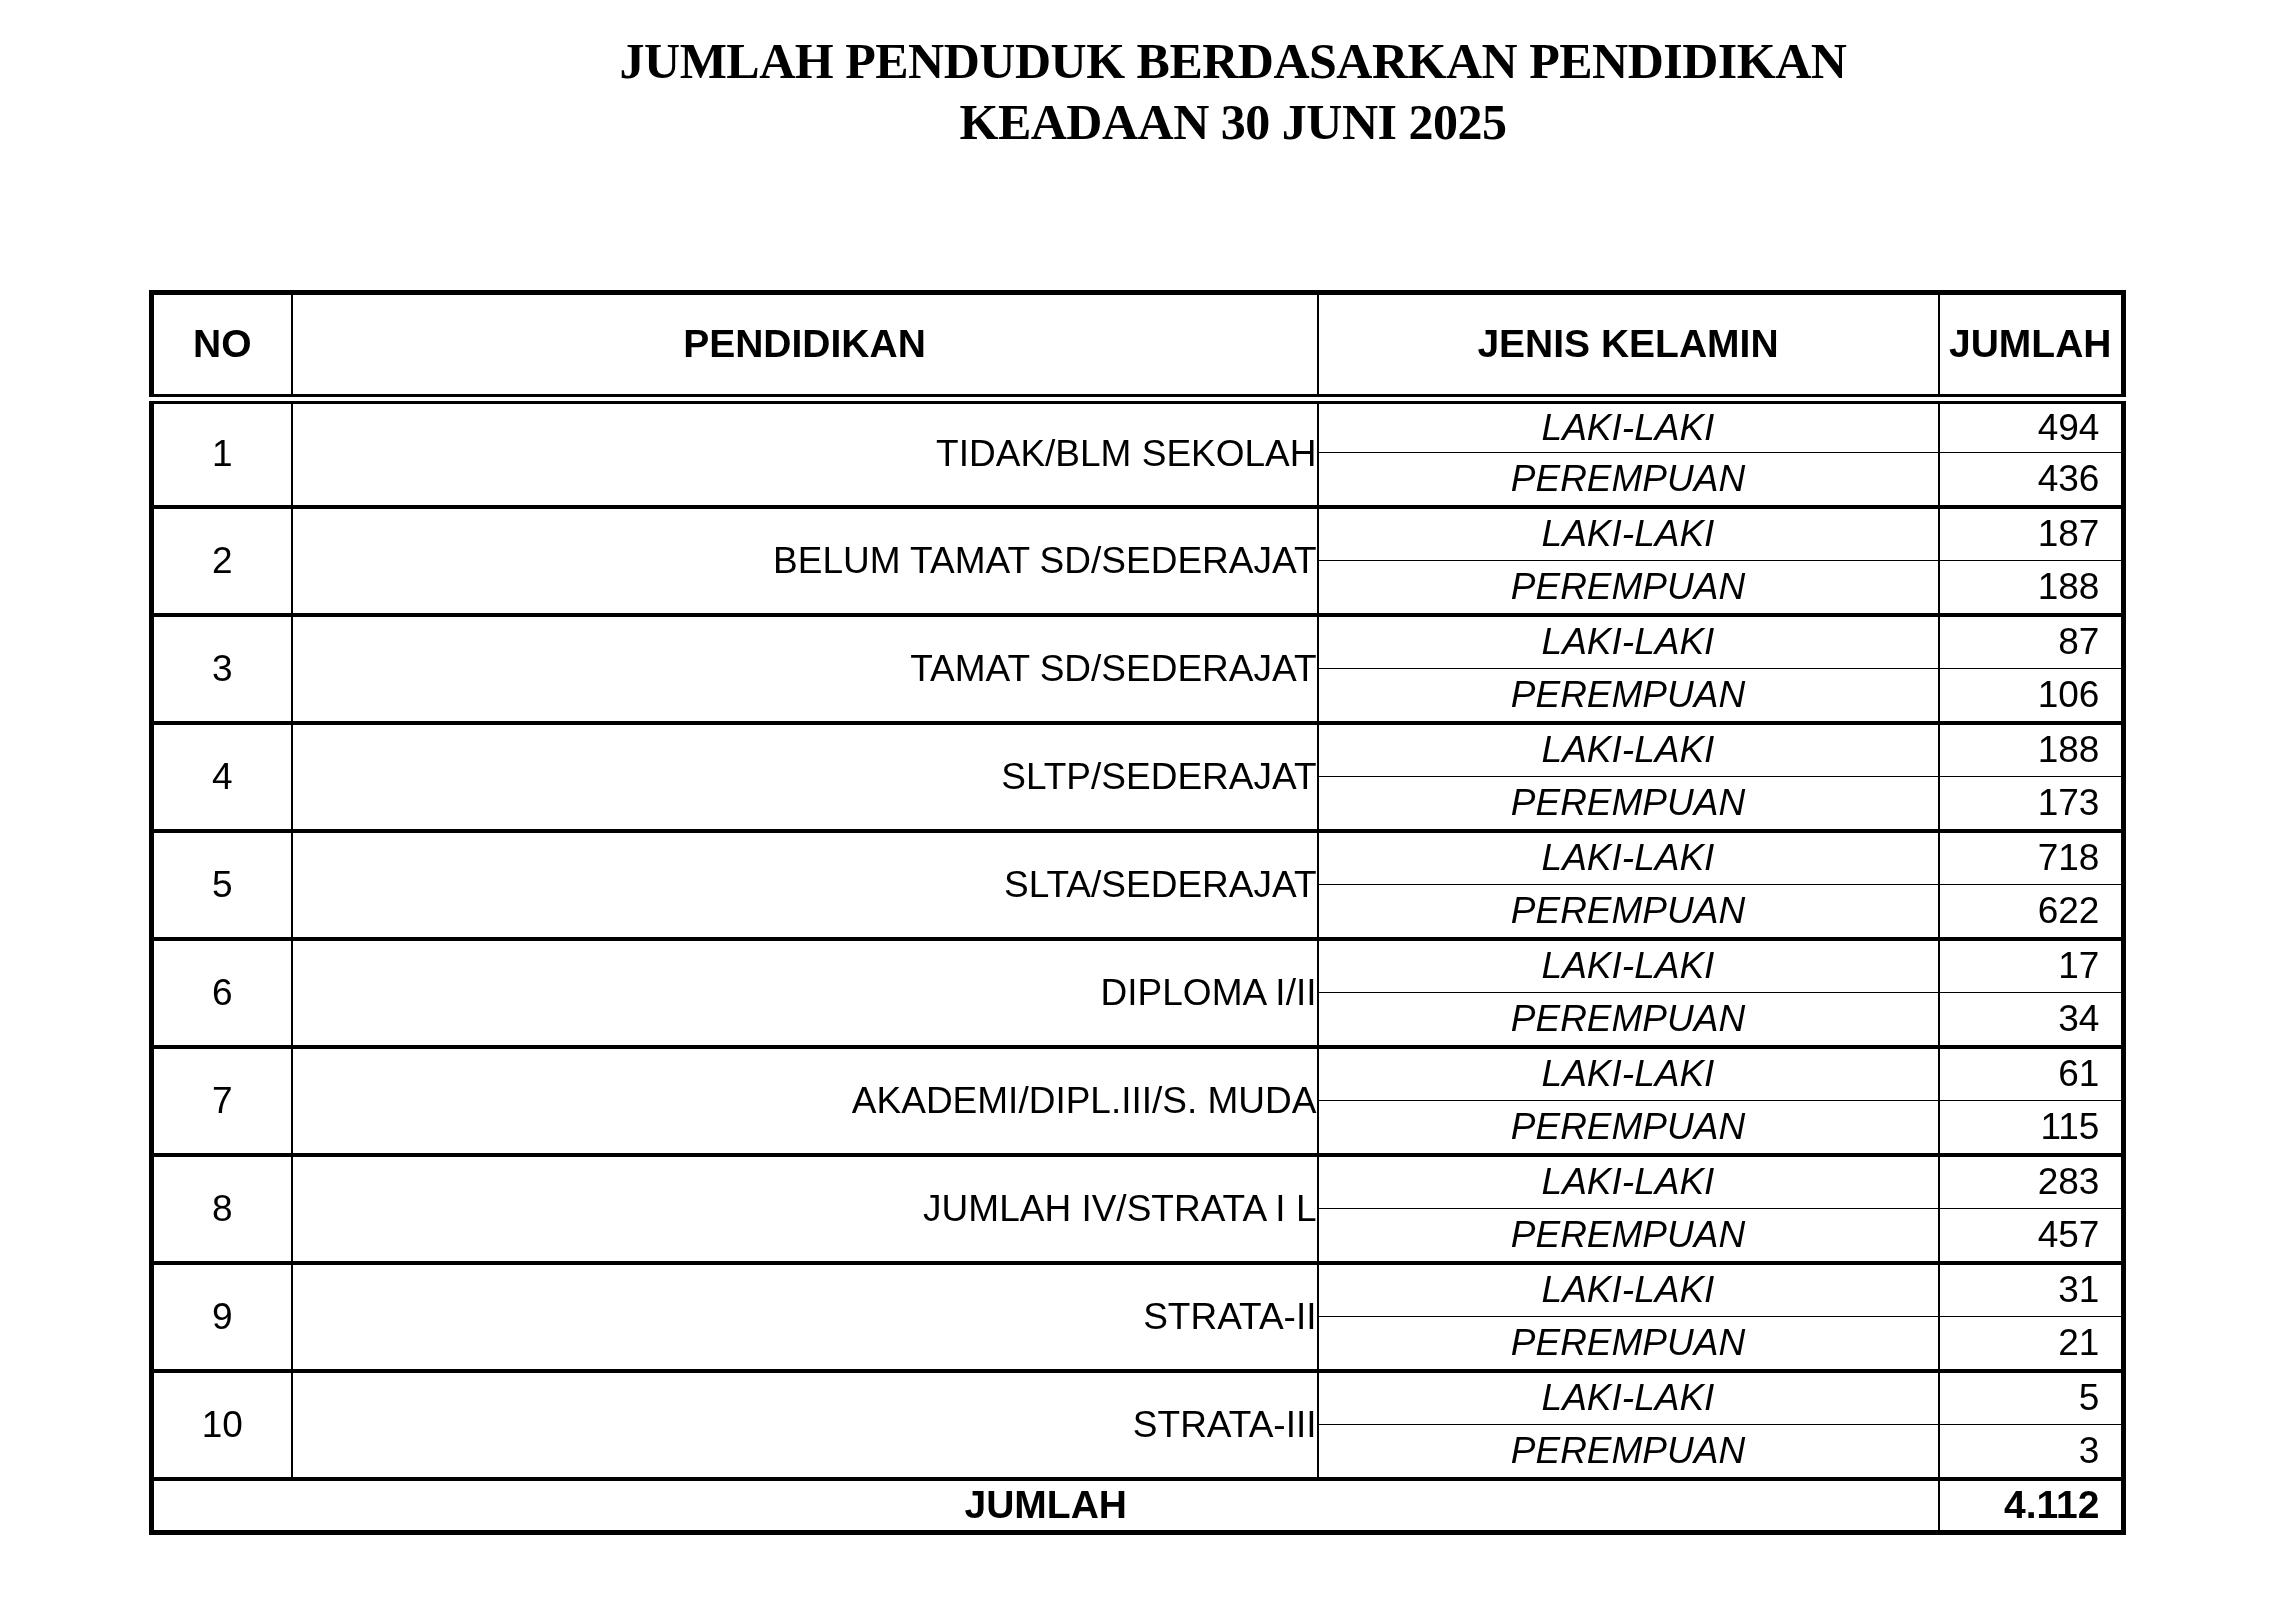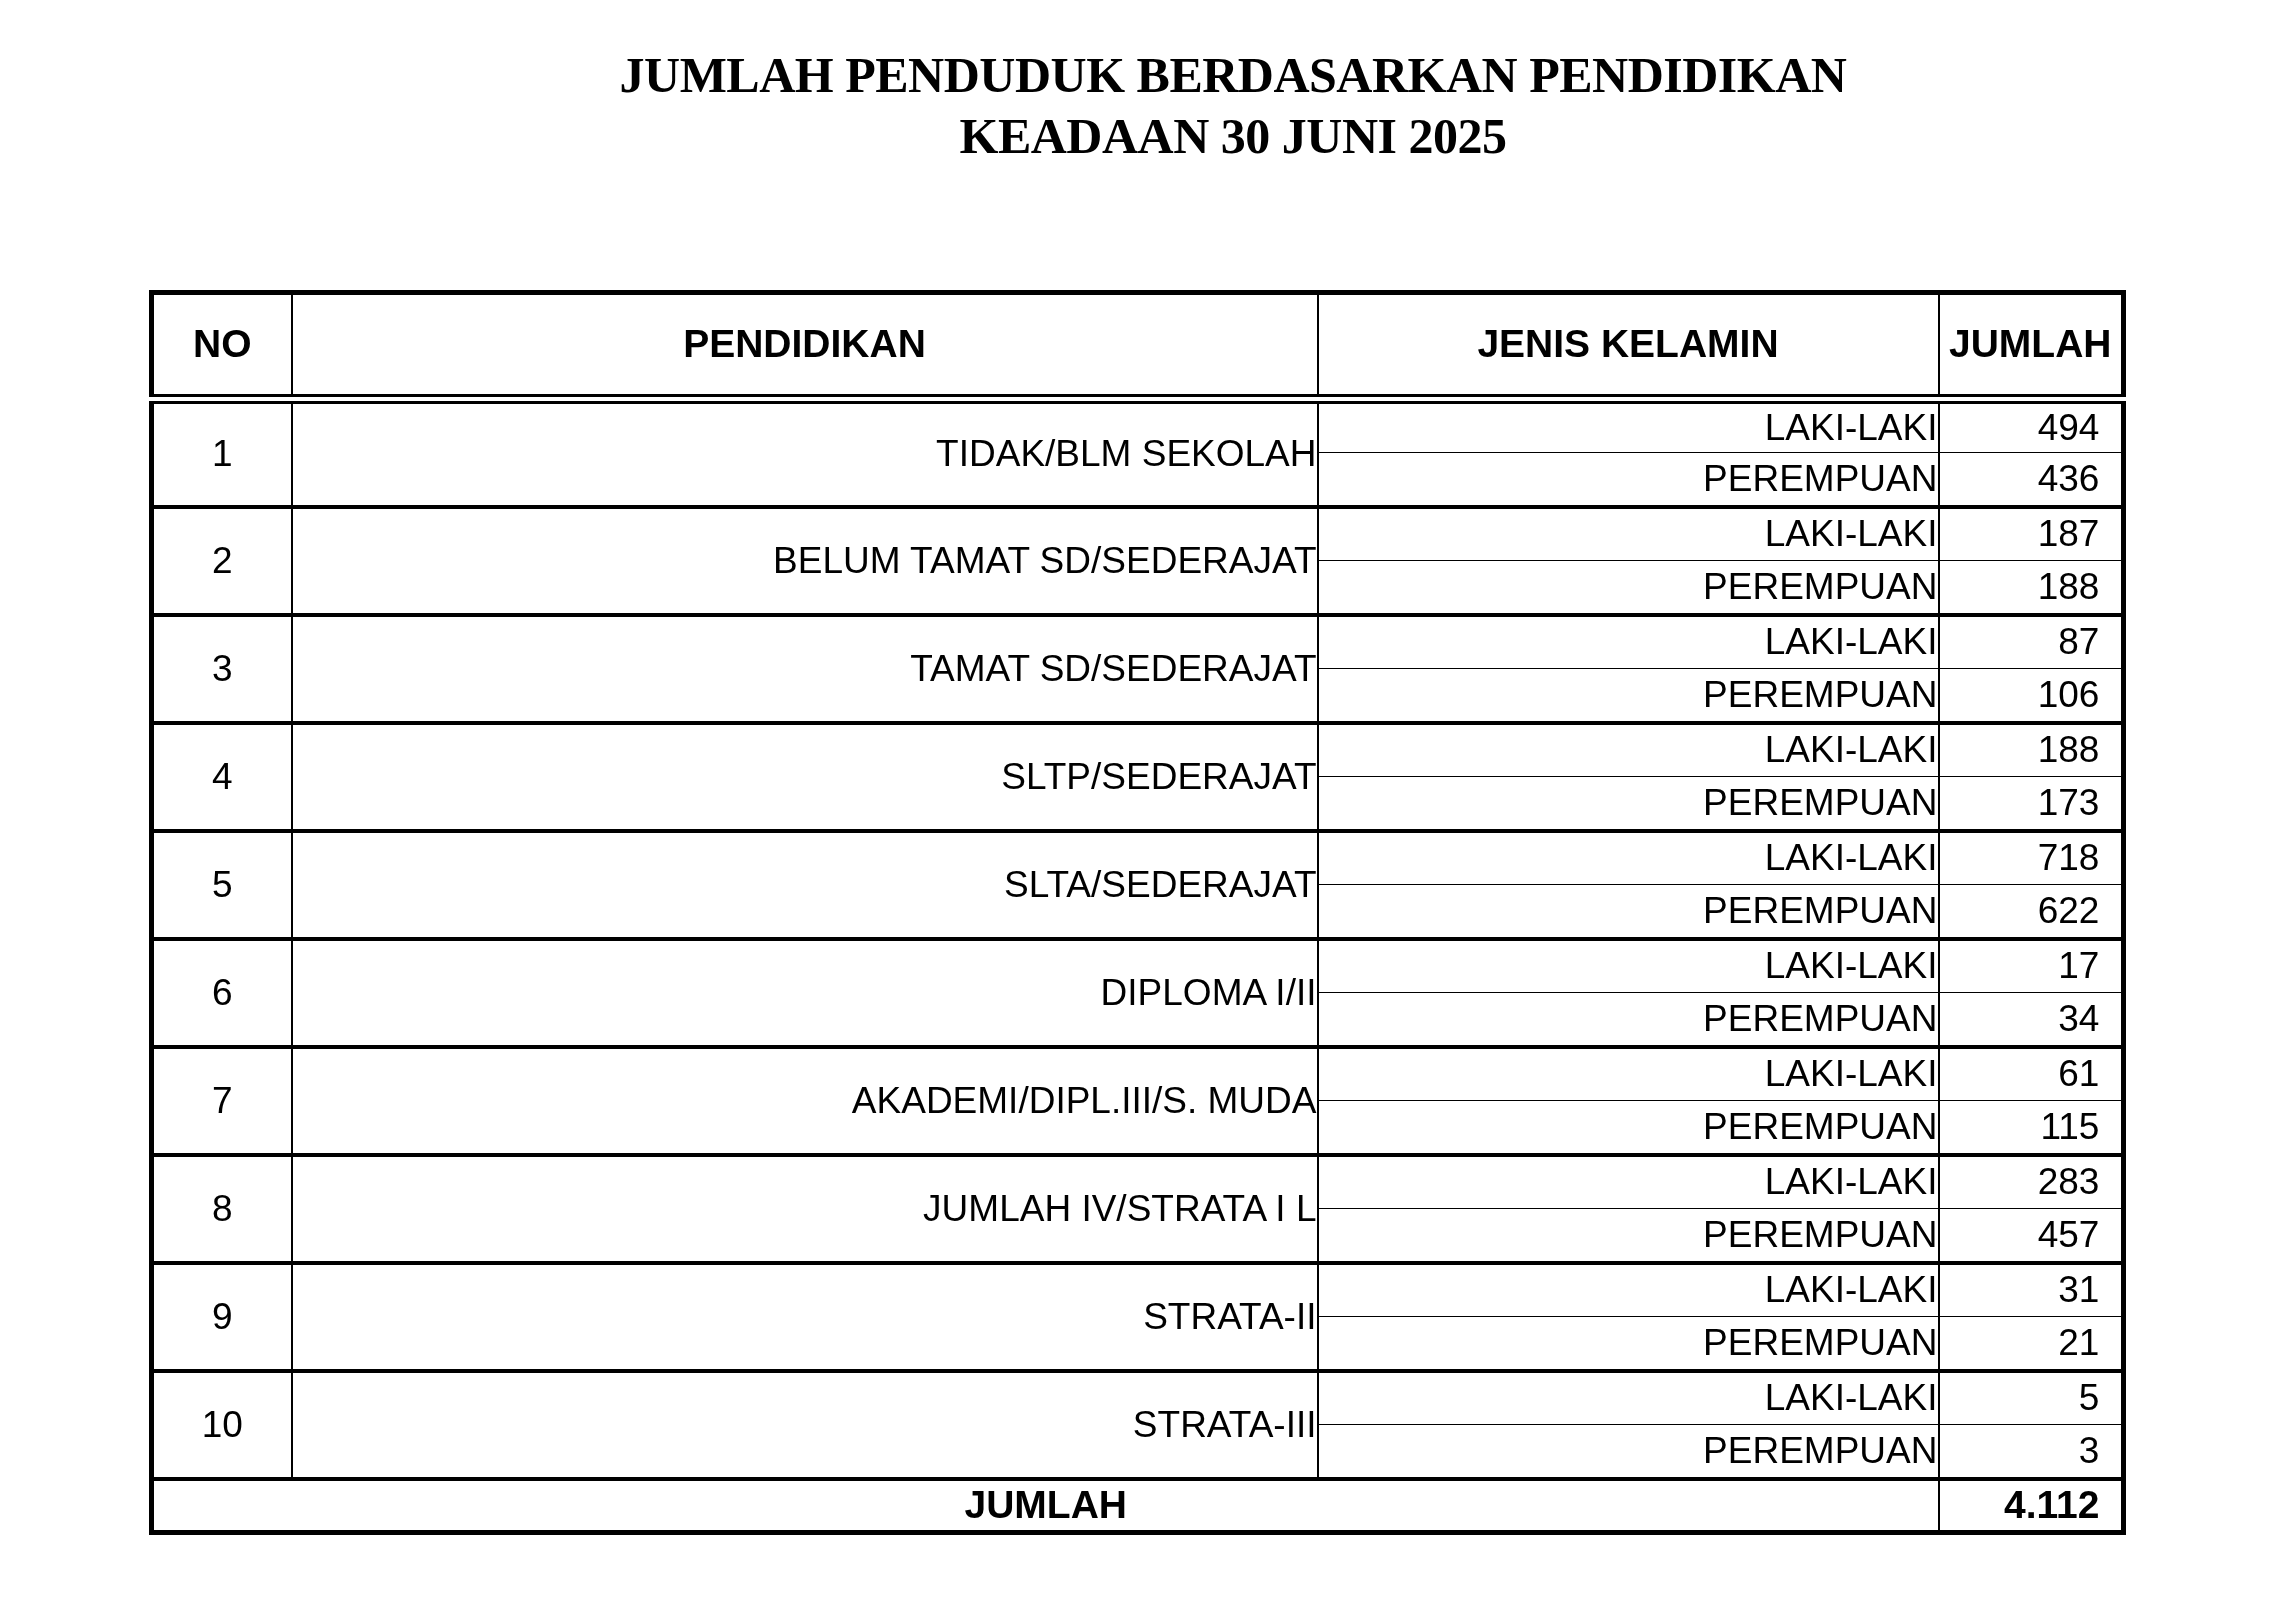--- a/index.html
+++ b/index.html
@@ -10,21 +10,21 @@
     background: #ffffff;
     color: #000000;
     font-family: "Liberation Sans", sans-serif;
     position: relative;
     overflow: hidden;
   }
 
   
   .title-block {
     position: absolute;
-    top: 45px;
+    top: 31px;
     left: 0;
     width: 2295px;
     padding-left: 171px;      
     text-align: center;
     font-family: "Liberation Serif", serif;
     font-weight: 700;
   }
   .title-line {
     font-size: 50px;
     line-height: 61px;
@@ -70,21 +70,21 @@
     height: 54px;
     font-size: 37px;
     vertical-align: middle;
   }
 
   tr.group-start > td { border-top: 4.5px solid #000000; }  
   tr.sub > td        { border-top: 1.8px solid #000000; }   
 
   td.cell-no   { text-align: center; }
   td.cell-pend { text-align: right; padding-left: 38px; }
-  td.cell-jk   { text-align: right; }
+  td.cell-jk   { text-align: center; font-style: italic; }
   td.cell-val  { text-align: right; padding-right: 21.6px; }
 
   .doc-table tfoot td {
     border-top: 4.5px solid #000000;
     height: 54px;
     font-size: 39px;
     font-weight: 700;
     vertical-align: middle;
   }
   td.footer-label { text-align: center; }

